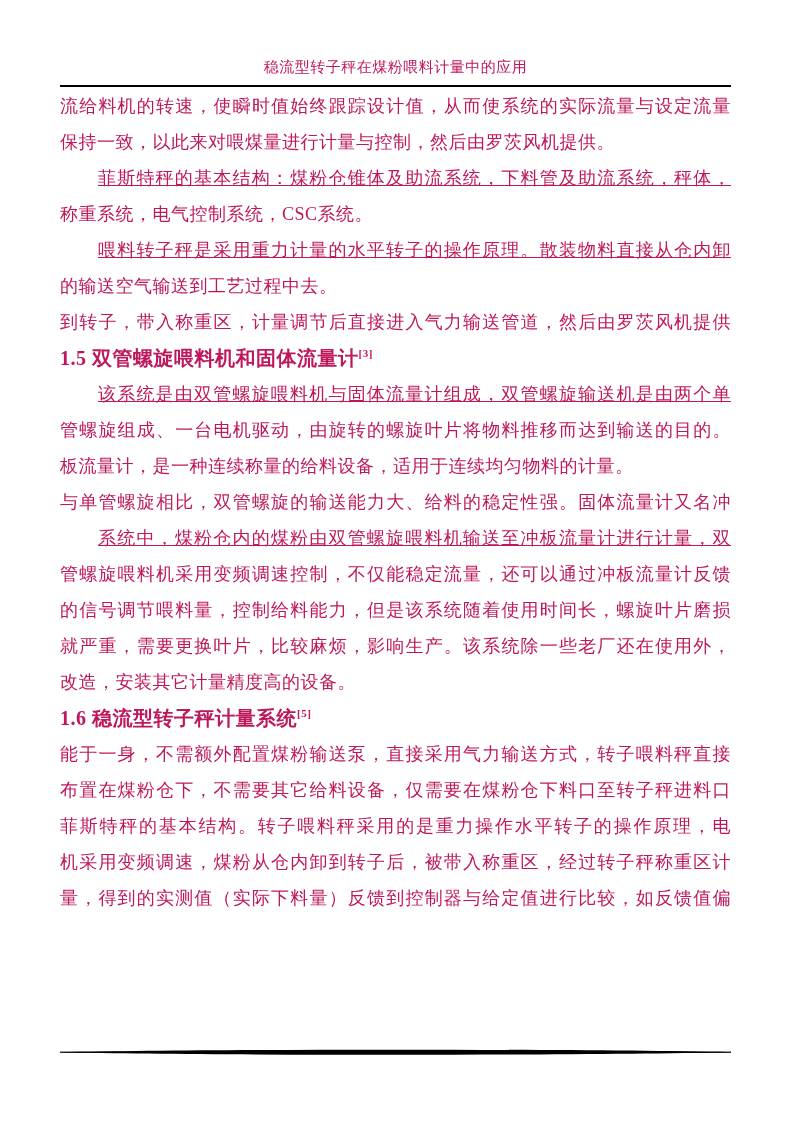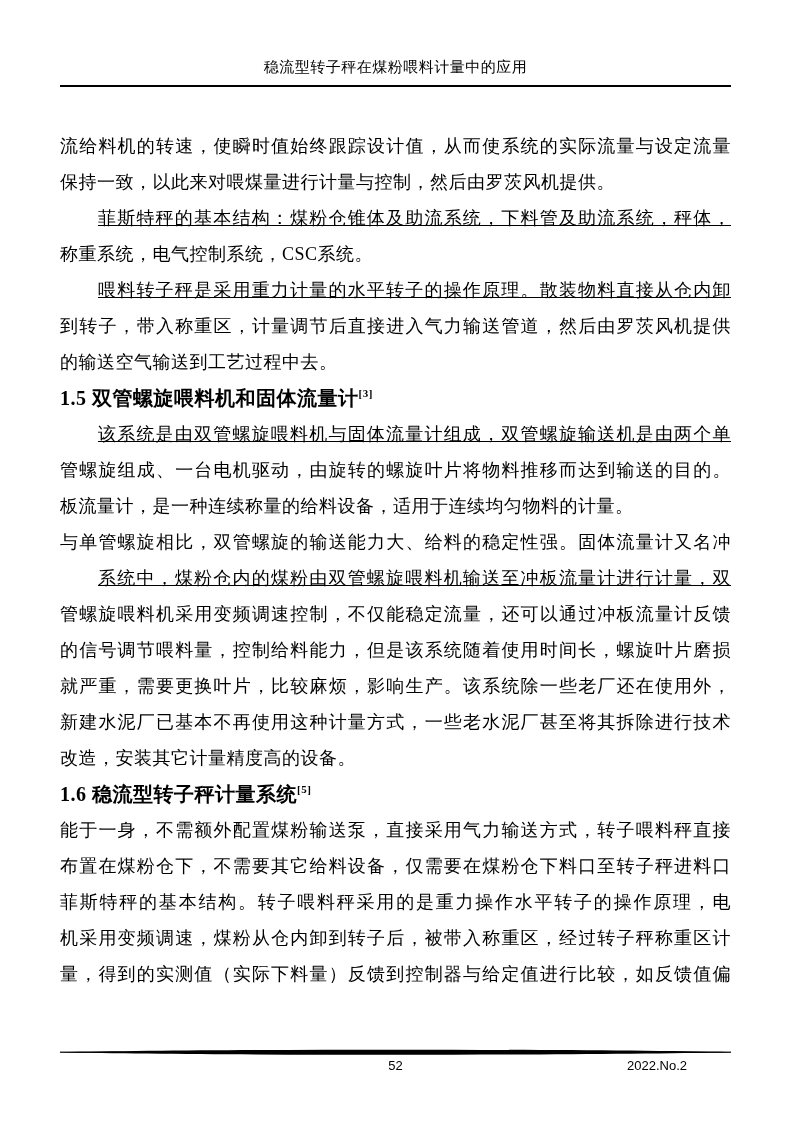--- a/index.html
+++ b/index.html
@@ -6,21 +6,21 @@
     margin: 0;
     padding: 0;
     background: #ffffff;
   }
   .page {
     position: relative;
     width: 793px;
     height: 1122px;
     background: #ffffff;
     font-family: "Liberation Serif", serif;
-    color: #000000;
+    color: #be185d;
     overflow: hidden;
   }
   .content-col {
     position: absolute;
     left: 60px;
     top: 0;
     width: 671px;
   }
   .header {
     padding-top: 57px;
@@ -28,21 +28,20 @@
     padding-bottom: 8px;
   }
   .header-title {
     text-align: center;
     font-size: 15px;
     line-height: 20px;
     letter-spacing: 0.5px;
   }
   .body-block {
     padding-top: 1px;
-    margin-top: 40px;
   }
   .line {
     height: 36px;
     line-height: 36px;
     font-size: 18px;
     overflow: hidden;
     letter-spacing: 0.5px;
   }
   .line.fill {
     text-align: justify;
@@ -104,46 +103,41 @@
     <div class="header">
       <div class="header-title">稳流型转子秤在煤粉喂料计量中的应用</div>
     </div>
 
     <div class="body-block">
         <div class="line body fill">流给料机的转速，使瞬时值始终跟踪设计值，从而使系统的实际流量与设定流量</div>
         <div class="line body">保持一致，以此来对喂煤量进行计量与控制，然后由罗茨风机提供。</div>
         <div class="line body indent fill">菲斯特秤的基本结构：煤粉仓锥体及助流系统，下料管及助流系统，秤体，</div>
         <div class="line body">称重系统，电气控制系统，CSC系统。</div>
         <div class="line body indent fill">喂料转子秤是采用重力计量的水平转子的操作原理。散装物料直接从仓内卸</div>
+        <div class="line body">的输送空气输送到工艺过程中去。</div>
         <div class="line body fill">到转子，带入称重区，计量调节后直接进入气力输送管道，然后由罗茨风机提供</div>
-        <div class="line body">的输送空气输送到工艺过程中去。</div>
         <div class="line heading"><span>1.5 双管螺旋喂料机和固体流量计</span><sup>[3]</sup></div>
         <div class="line body indent fill">该系统是由双管螺旋喂料机与固体流量计组成，双管螺旋输送机是由两个单</div>
         <div class="line body fill">管螺旋组成、一台电机驱动，由旋转的螺旋叶片将物料推移而达到输送的目的。</div>
         <div class="line body">板流量计，是一种连续称量的给料设备，适用于连续均匀物料的计量。</div>
         <div class="line body fill">与单管螺旋相比，双管螺旋的输送能力大、给料的稳定性强。固体流量计又名冲</div>
         <div class="line body indent fill">系统中，煤粉仓内的煤粉由双管螺旋喂料机输送至冲板流量计进行计量，双</div>
         <div class="line body fill">管螺旋喂料机采用变频调速控制，不仅能稳定流量，还可以通过冲板流量计反馈</div>
         <div class="line body fill">的信号调节喂料量，控制给料能力，但是该系统随着使用时间长，螺旋叶片磨损</div>
         <div class="line body fill">就严重，需要更换叶片，比较麻烦，影响生产。该系统除一些老厂还在使用外，</div>
-        <div class="line body fill">新建水泥厂已基本不再使用这种计量方式，一些老水泥厂甚至将其拆除进行技术</div>
         <div class="line body">改造，安装其它计量精度高的设备。</div>
         <div class="line heading"><span>1.6 稳流型转子秤计量系统</span><sup>[5]</sup></div>
         <div class="line body fill">能于一身，不需额外配置煤粉输送泵，直接采用气力输送方式，转子喂料秤直接</div>
         <div class="line body fill">布置在煤粉仓下，不需要其它给料设备，仅需要在煤粉仓下料口至转子秤进料口</div>
         <div class="line body fill">菲斯特秤的基本结构。转子喂料秤采用的是重力操作水平转子的操作原理，电</div>
         <div class="line body fill">机采用变频调速，煤粉从仓内卸到转子后，被带入称重区，经过转子秤称重区计</div>
         <div class="line body fill">量，得到的实测值（实际下料量）反馈到控制器与给定值进行比较，如反馈值偏</div>
       </div>
 
   </div>
 
   <div class="footer">
     <svg class="footer-bar" viewBox="0 0 671 9" preserveAspectRatio="none" aria-hidden="true">
       <rect x="0" y="3.6" width="671" height="1.2" fill="#000000"></rect>
       <path d="M0,4.2 C 160,0.8 511,0.8 671,4.2 C 511,7.6 160,7.6 0,4.2 Z" fill="#000000"></path>
     </svg>
-    <div class="footer-row">
-      <span class="footer-page-number">52</span>
-      <span class="footer-issue">2022.No.2</span>
-    </div>
   </div>
 </div>
 
 </body></html>

